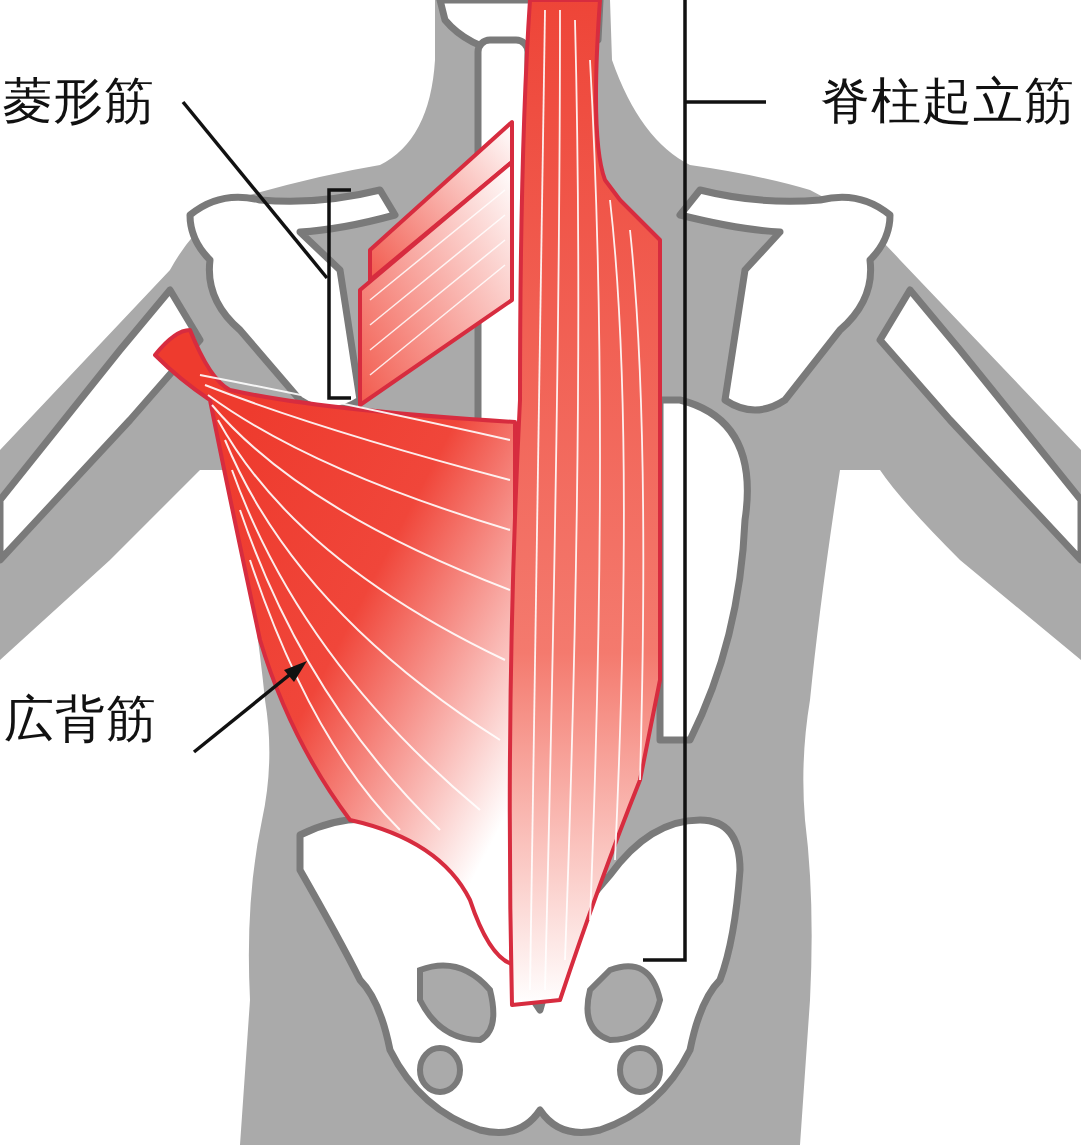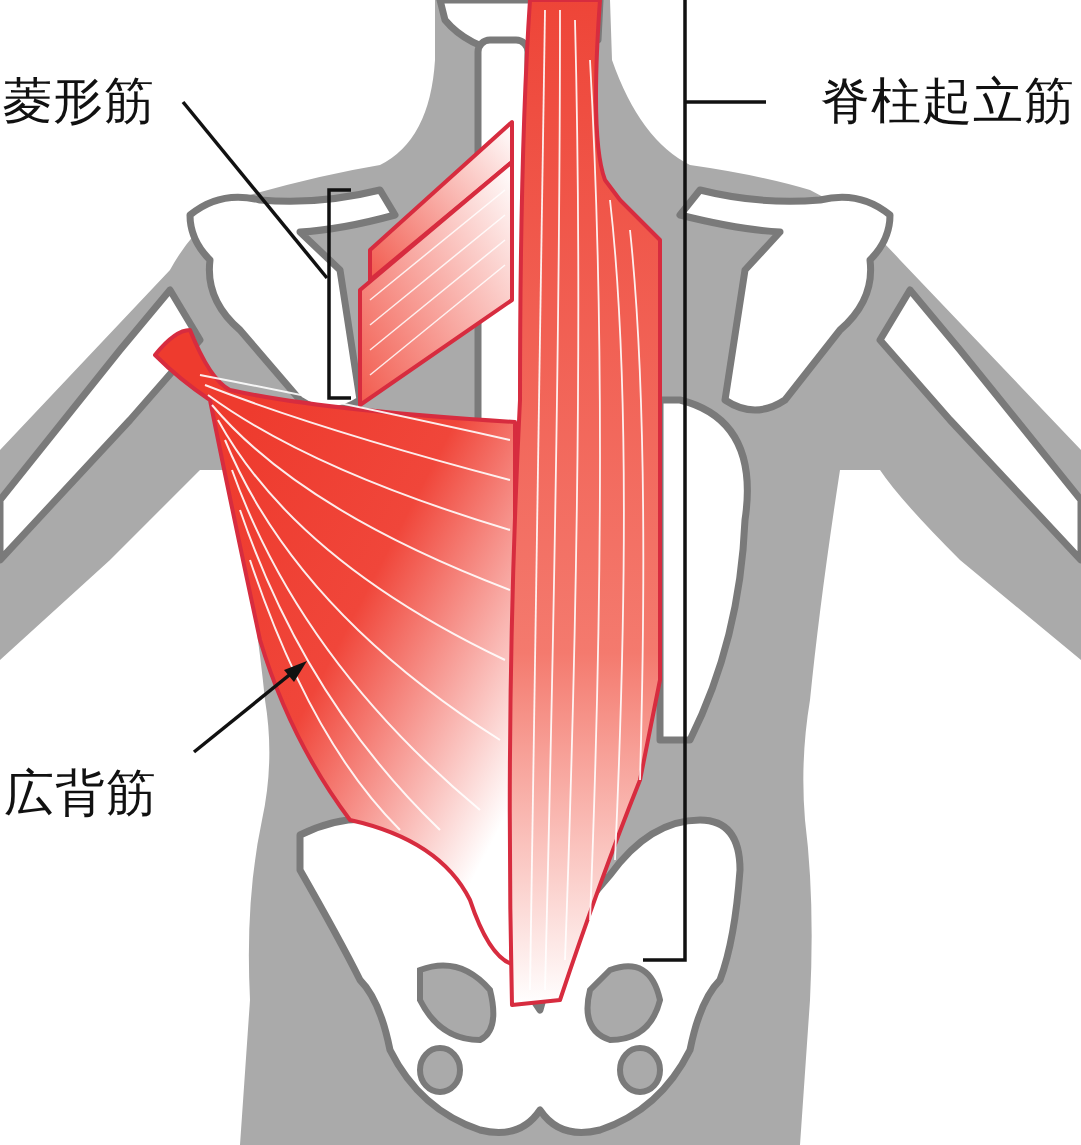--- a/index.html
+++ b/index.html
@@ -3,21 +3,21 @@
 <meta charset="utf-8">
 <style>
   html, body { margin: 0; padding: 0; background: #ffffff; }
   body { width: 1081px; height: 1145px; position: relative; overflow: hidden;
          font-family: "DejaVu Sans", "Liberation Sans", sans-serif; }
   #stage { position: absolute; left: 0; top: 0; width: 1081px; height: 892px; }
   .label { position: absolute; font-size: 50px; line-height: 1; color: #111111;
            letter-spacing: 1px; white-space: nowrap; font-weight: normal; }
   #label-rhomboid { left: 2px; top: 76px; }
   #label-erector  { left: 820px; top: 76px; }
-  #label-lat      { left: 4px; top: 768px; }
+  #label-lat      { left: 4px; top: 694px; }
 </style>
 </head>
 <body>
 
 <div id="stage">
   <svg width="1081" height="1145" viewBox="0 0 1081 1145" xmlns="http://www.w3.org/2000/svg">
     <defs>
       <linearGradient id="latGrad" x1="0.15" y1="0.25" x2="0.85" y2="0.9">
         <stop offset="0" stop-color="#ee3b2e"></stop>
         <stop offset="0.45" stop-color="#f0463a"></stop>

